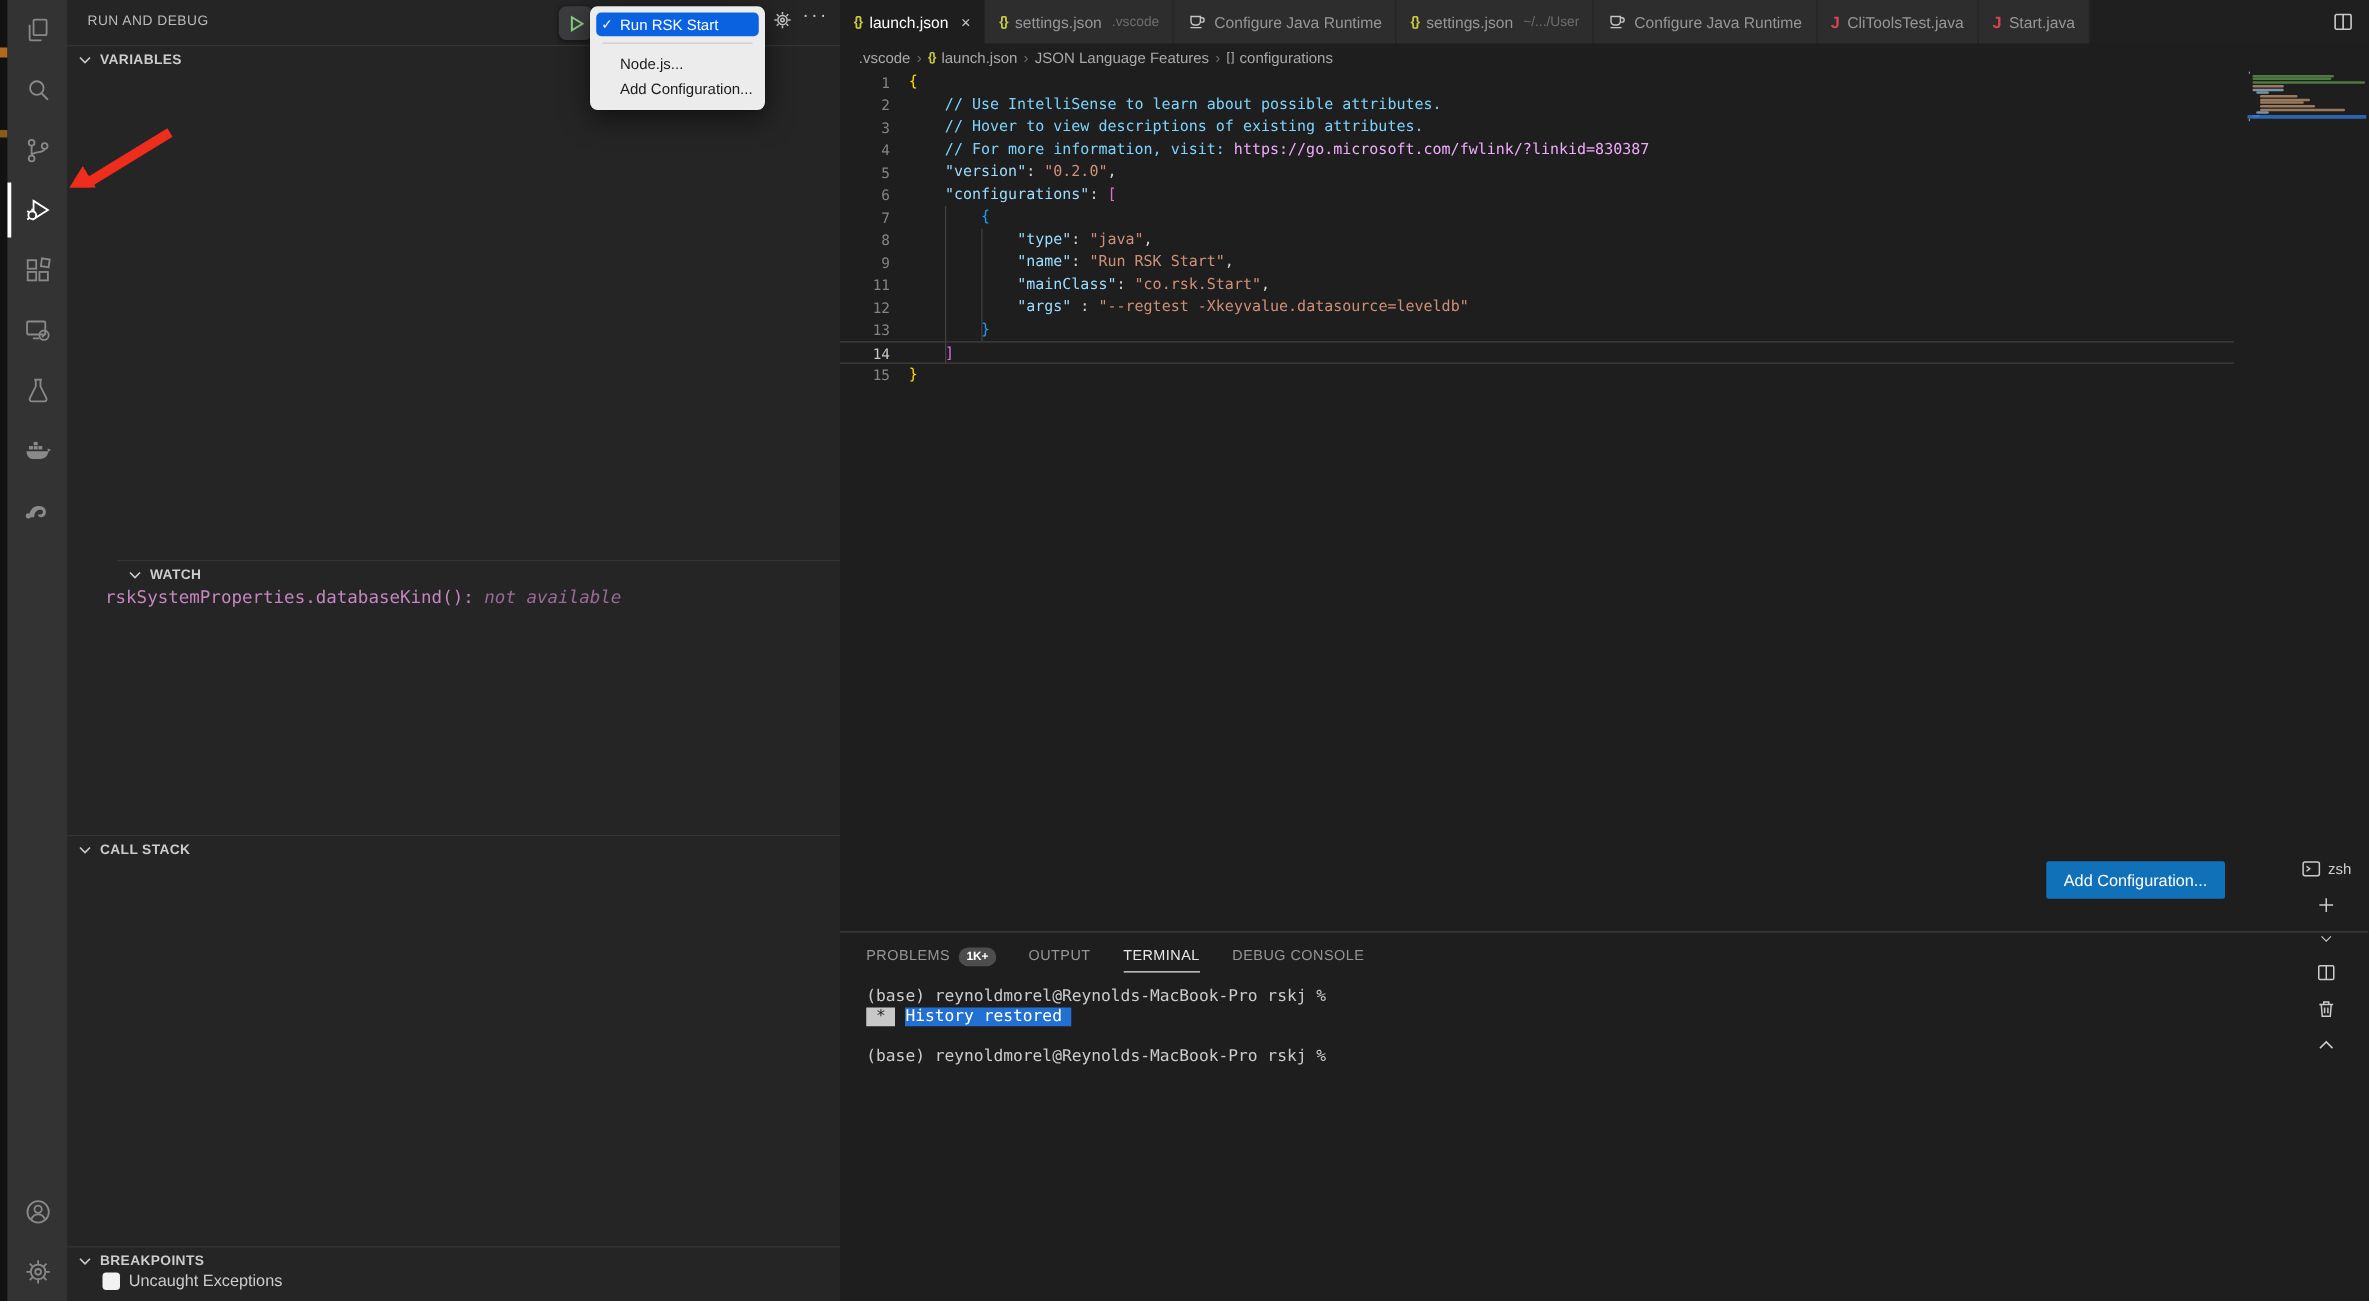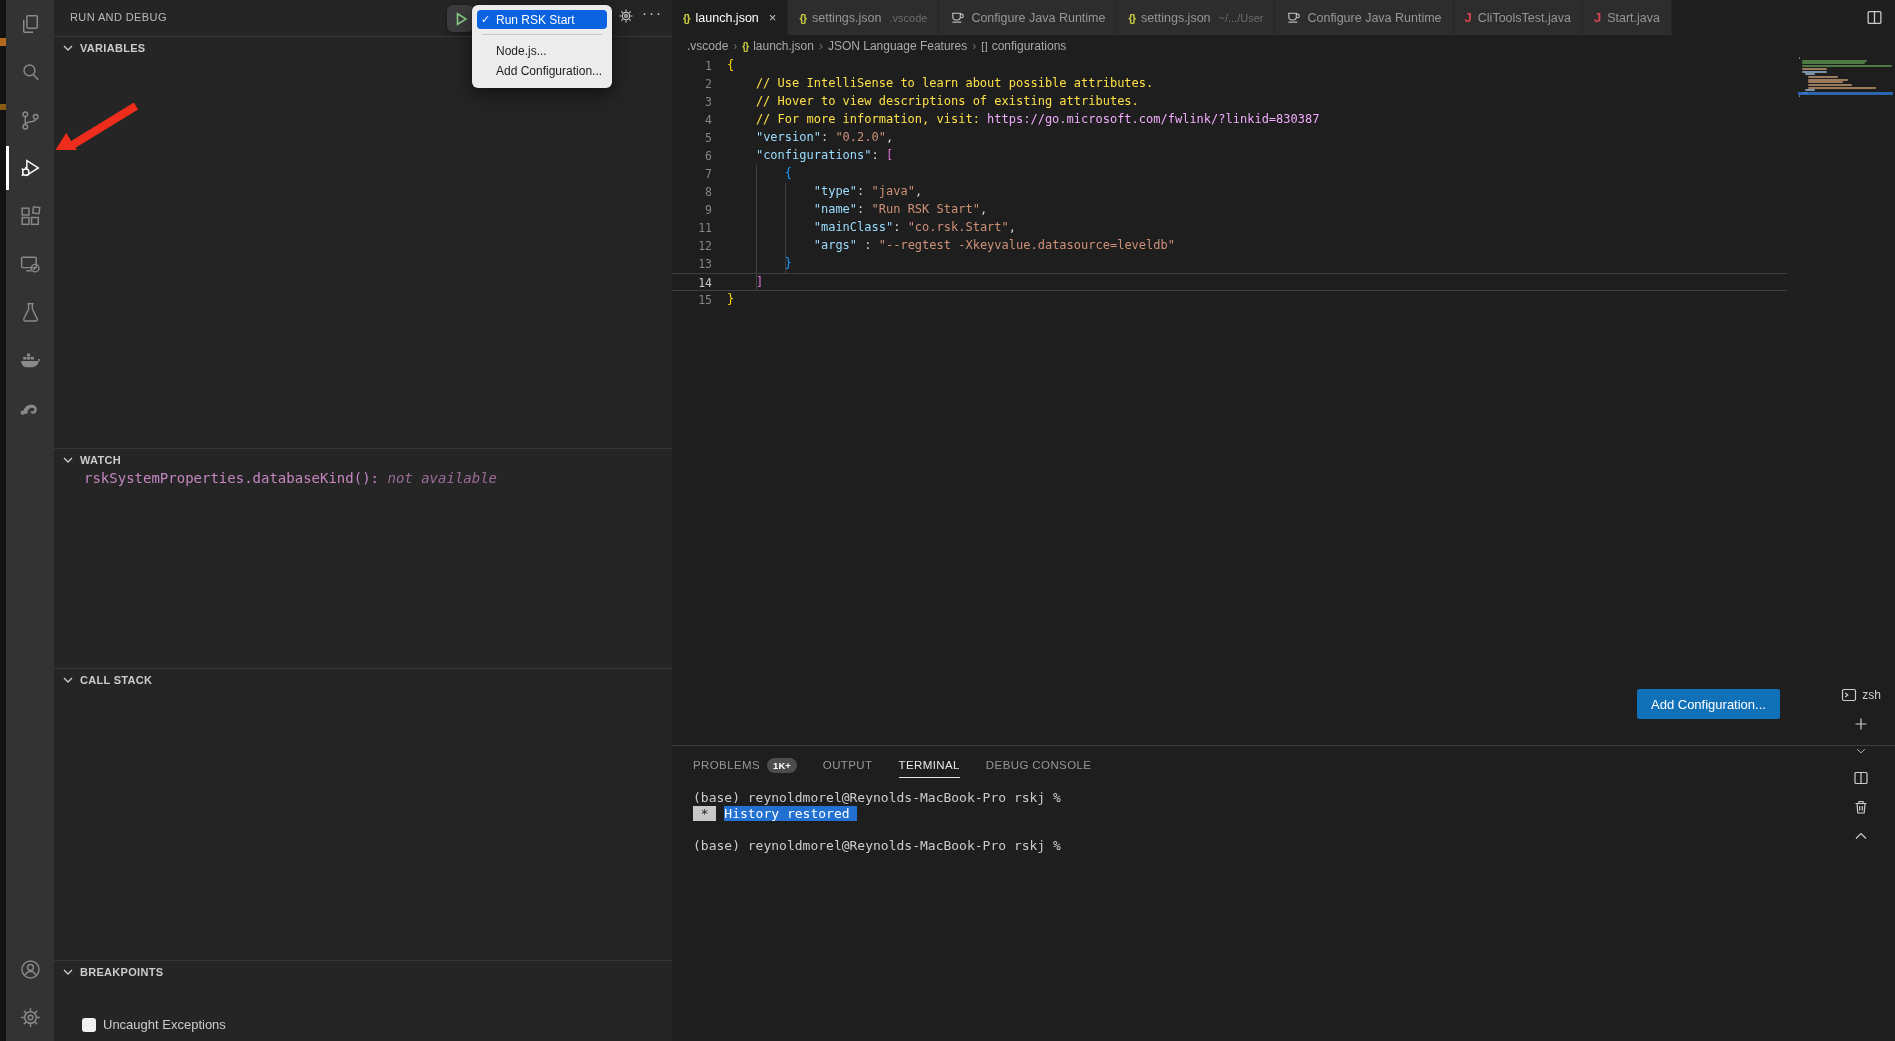--- a/index.html
+++ b/index.html
@@ -53,21 +53,21 @@
   .bc-sep { color:#6d6d6d; font-size:12px; }
   .bc-icon-json { color:#cbcb41; font-weight:bold; font-size:10px; letter-spacing:-1px; }
   .bc-icon-array { color:#b5b5b5; font-size:10px; letter-spacing:-1px; }
 
   .code-region { position:absolute; left:0; top:57px; right:0; bottom:296px; background:#1e1e1e; overflow:hidden; }
   .code-row { display:flex; height:18px; margin-right:108px; }
   .code-row.active-line { border-top:1px solid #3f3f40; border-bottom:1px solid #3f3f40; }
   .ln { width:40px; text-align:right; font-family:"DejaVu Sans Mono", monospace; font-size:11.5px; line-height:18px; color:#858585; flex:none; }
   .active-line .ln { color:#c6c6c6; }
   .ct { margin-left:15px; white-space:pre; font-family:"DejaVu Sans Mono", monospace; font-size:12px; line-height:17px; }
-  .tok-comment { color:#fde047; } .tok-link { color:#f0abfc; }
+  .tok-comment { color:#7dd3fc; } .tok-link { color:#f0abfc; }
   .tok-key { color:#9cdcfe; } .tok-string { color:#ce9178; } .tok-plain { color:#d4d4d4; }
   .tok-b1 { color:#ffd700; } .tok-b2 { color:#da70d6; } .tok-b3 { color:#179fff; }
   .indent-guide { position:absolute; width:1px; background:#404040; }
   .guide-a { left:84px; top:108px; height:126px; }
   .guide-b { left:113px; top:126px; height:90px; }
   .minimap { position:absolute; top:0; right:2px; width:95px; height:60px; }
   .mm-bar { position:absolute; height:2px; border-radius:1px; }
   .mm-sel { position:absolute; left:0; width:95px; height:3px; background:#2e72c8; opacity:0.85; }
   .add-config-btn { position:absolute; left:965px; top:632px; height:30px; padding:0 14px; background:#1070b8; color:#ffffff; font-size:13px; border:none; border-radius:2px; display:flex; align-items:center; font-family:"Liberation Sans", sans-serif; }
 
@@ -204,21 +204,21 @@
 
     <div class="sb-section" style="top:36px;">
       <div class="sb-head">
           <svg viewBox="0 0 16 16">
             <path d="M4 6l4 4 4-4"></path>
           </svg>
           <span>VARIABLES</span>
         </div>
     </div>
 
-    <div class="sb-section" style="top:448px;">
+    <div class="sb-section" style="top:448px;margin-left:40px;">
       <div class="sb-head">
           <svg viewBox="0 0 16 16">
             <path d="M4 6l4 4 4-4"></path>
           </svg>
           <span>WATCH</span>
         </div>
     </div>
     <div class="watch-item">
       <span class="watch-expr">rskSystemProperties.databaseKind():</span>
       <span class="watch-val">not available</span>
@@ -226,21 +226,21 @@
 
     <div class="sb-section" style="top:668px;">
       <div class="sb-head">
           <svg viewBox="0 0 16 16">
             <path d="M4 6l4 4 4-4"></path>
           </svg>
           <span>CALL STACK</span>
         </div>
     </div>
 
-    <div class="sb-section" style="top:960px;text-align:center;">
+    <div class="sb-section" style="top:997px;text-align:center;">
       <div class="sb-head">
           <svg viewBox="0 0 16 16">
             <path d="M4 6l4 4 4-4"></path>
           </svg>
           <span>BREAKPOINTS</span>
         </div>
     </div>
     <div class="bp-item">
       <span class="bp-box"></span>
       <span>Uncaught Exceptions</span>

